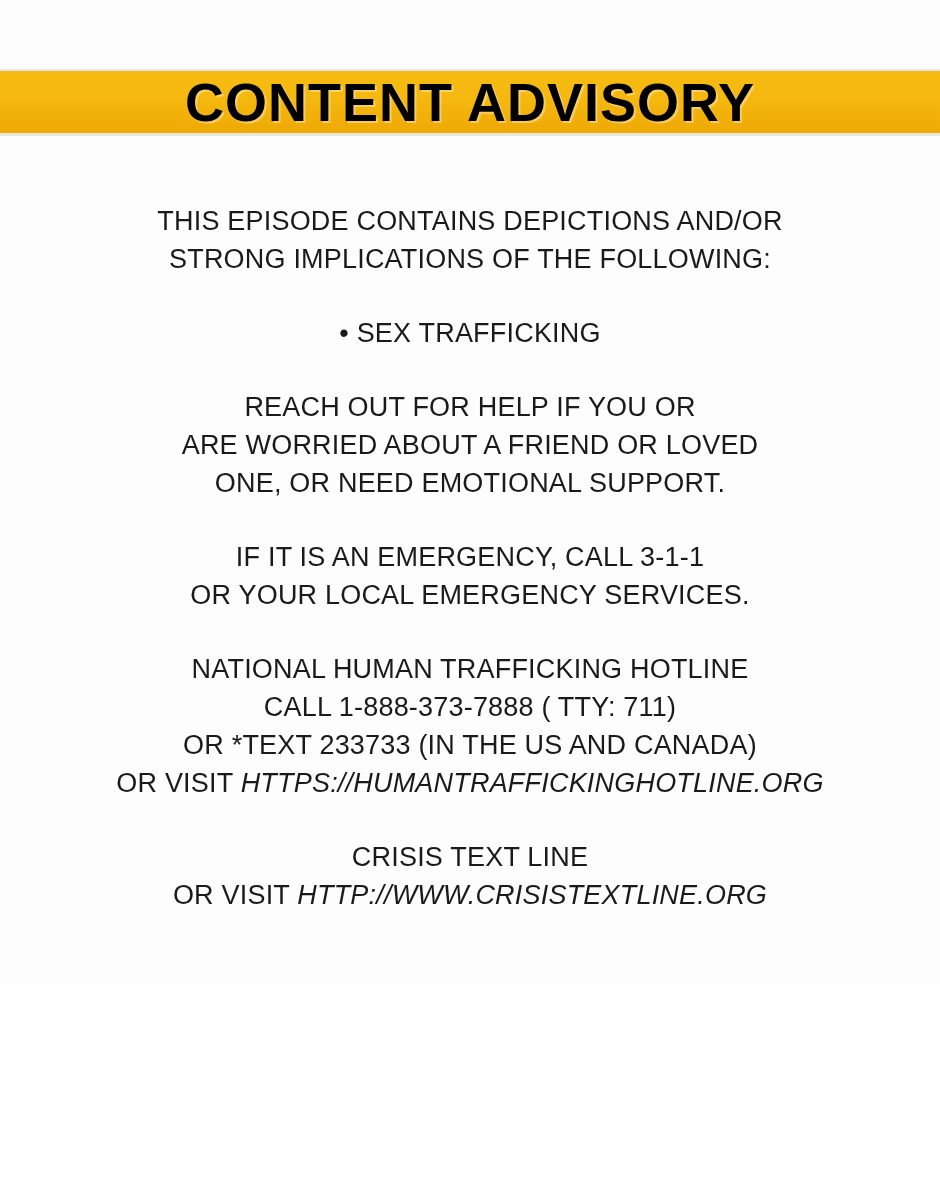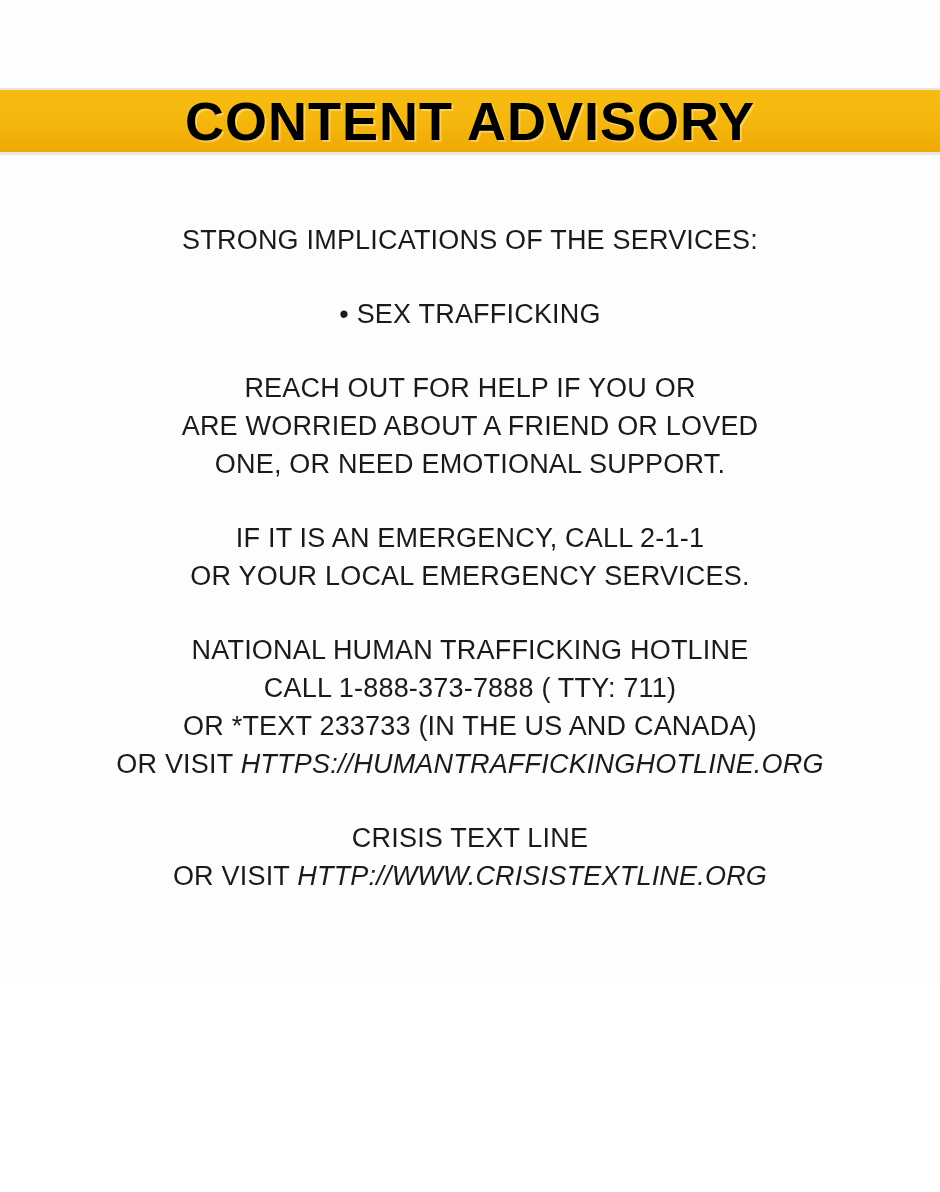--- a/index.html
+++ b/index.html
@@ -105,35 +105,36 @@
 
   <div class="top-spacer"></div>
 
   <div class="banner">
     <div class="banner-title">CONTENT ADVISORY</div>
   </div>
 
   <div class="body-wrap">
 
     <div class="block">
-      <span class="line">STRONG IMPLICATIONS OF THE SERVICES:</span>
+      <span class="line">THIS EPISODE CONTAINS DEPICTIONS AND/OR</span>
+      <span class="line">STRONG IMPLICATIONS OF THE FOLLOWING:</span>
     </div>
 
     <div class="block bullet-block">
       <span class="line">• SEX TRAFFICKING</span>
     </div>
 
     <div class="block">
       <span class="line">REACH OUT FOR HELP IF YOU OR</span>
       <span class="line">ARE WORRIED ABOUT A FRIEND OR LOVED</span>
       <span class="line">ONE, OR NEED EMOTIONAL SUPPORT.</span>
     </div>
 
     <div class="block">
-      <span class="line">IF IT IS AN EMERGENCY, CALL 2-1-1</span>
+      <span class="line">IF IT IS AN EMERGENCY, CALL 3-1-1</span>
       <span class="line">OR YOUR LOCAL EMERGENCY SERVICES.</span>
     </div>
 
     <div class="block">
       <span class="line heading-line">NATIONAL HUMAN TRAFFICKING HOTLINE</span>
       <span class="line">CALL 1-888-373-7888 ( TTY: 711)</span>
       <span class="line">OR *TEXT 233733 (IN THE US AND CANADA)</span>
       <span class="line"><span>OR VISIT </span><span class="italic">HTTPS://HUMANTRAFFICKINGHOTLINE.ORG</span></span>
     </div>
 

